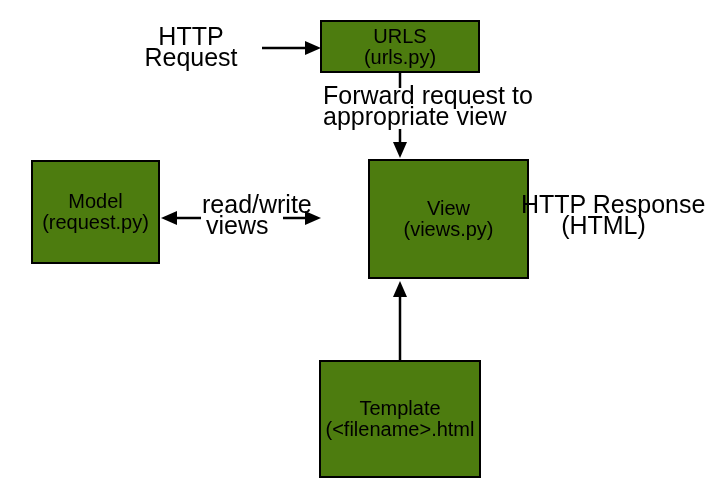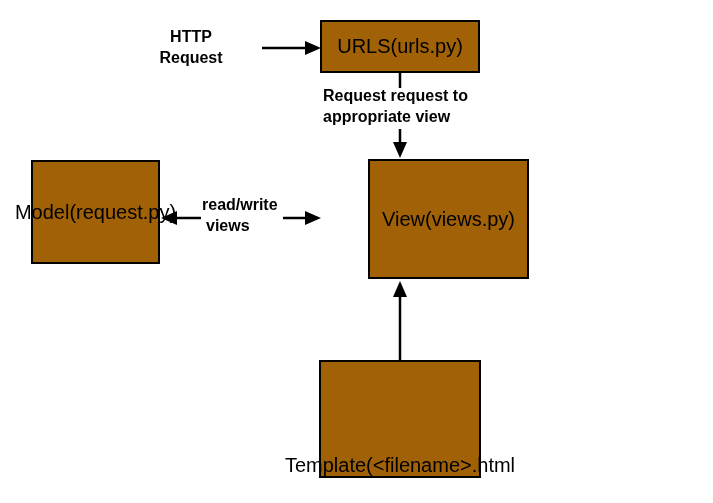--- a/index.html
+++ b/index.html
@@ -28,45 +28,44 @@
     stroke-width: 2.5;
   }
   .connectors polygon {
     fill: #000000;
     stroke: none;
   }
   .box {
     position: absolute;
     box-sizing: border-box;
     border: 2px solid #000000;
-    background: #a16207;
+    background: #4d7c0f;
     display: flex;
-    flex-direction: row;
+    flex-direction: column;
     align-items: center;
     justify-content: center;
     text-align: center;
     font-size: 20px;
     line-height: 21px;
   }
   .box span { display: block; }
   .label {
     position: absolute;
-    font-size: 16px;
+    font-size: 25px;
     line-height: 21px;
     white-space: nowrap;
-    font-weight: bold;
   }
   .label.centered { text-align: center; }
   .label .indent { padding-left: 4px; }
 
   
   #urls-box     { left: 320px; top: 20px;  width: 160px; height: 53px; }
   #model-box    { left: 31px;  top: 160px; width: 129px; height: 104px; }
   #view-box     { left: 320px; top: 159px; width: 161px; height: 120px; margin-left: 48px; }
-  #template-box { left: 319px; top: 360px; width: 162px; height: 118px; align-items: flex-end; }
+  #template-box { left: 319px; top: 360px; width: 162px; height: 118px; }
 
   
   #http-request-label  { left: 136px; top: 26px;  width: 110px; }
   #forward-label       { left: 323px; top: 85px; }
   #read-write-label    { left: 202px; top: 194px; }
   #http-response-label { left: 521px; top: 194px; width: 165px; }
 </style>
 </head>
 <body>
 
@@ -119,23 +118,27 @@
     <span>Template</span>
     <span>(&lt;filename&gt;.html</span>
   </div>
 
   <div class="label centered" id="http-request-label">
     <span style="display: block;">HTTP</span>
     <span style="display: block;">Request</span>
   </div>
 
   <div class="label" id="forward-label">
-    <span style="display: block;">Request request to</span>
+    <span style="display: block;">Forward request to</span>
     <span style="display: block;">appropriate view</span>
   </div>
 
   <div class="label" id="read-write-label">
     <span style="display: block;">read/write</span>
     <span class="indent" style="display: block;">views</span>
   </div>
 
+  <div class="label centered" id="http-response-label">
+    <span style="display: block;">HTTP Response</span>
+    <span style="display: block;">(HTML)</span>
+  </div>
 
 </div>
 
 </body></html>

